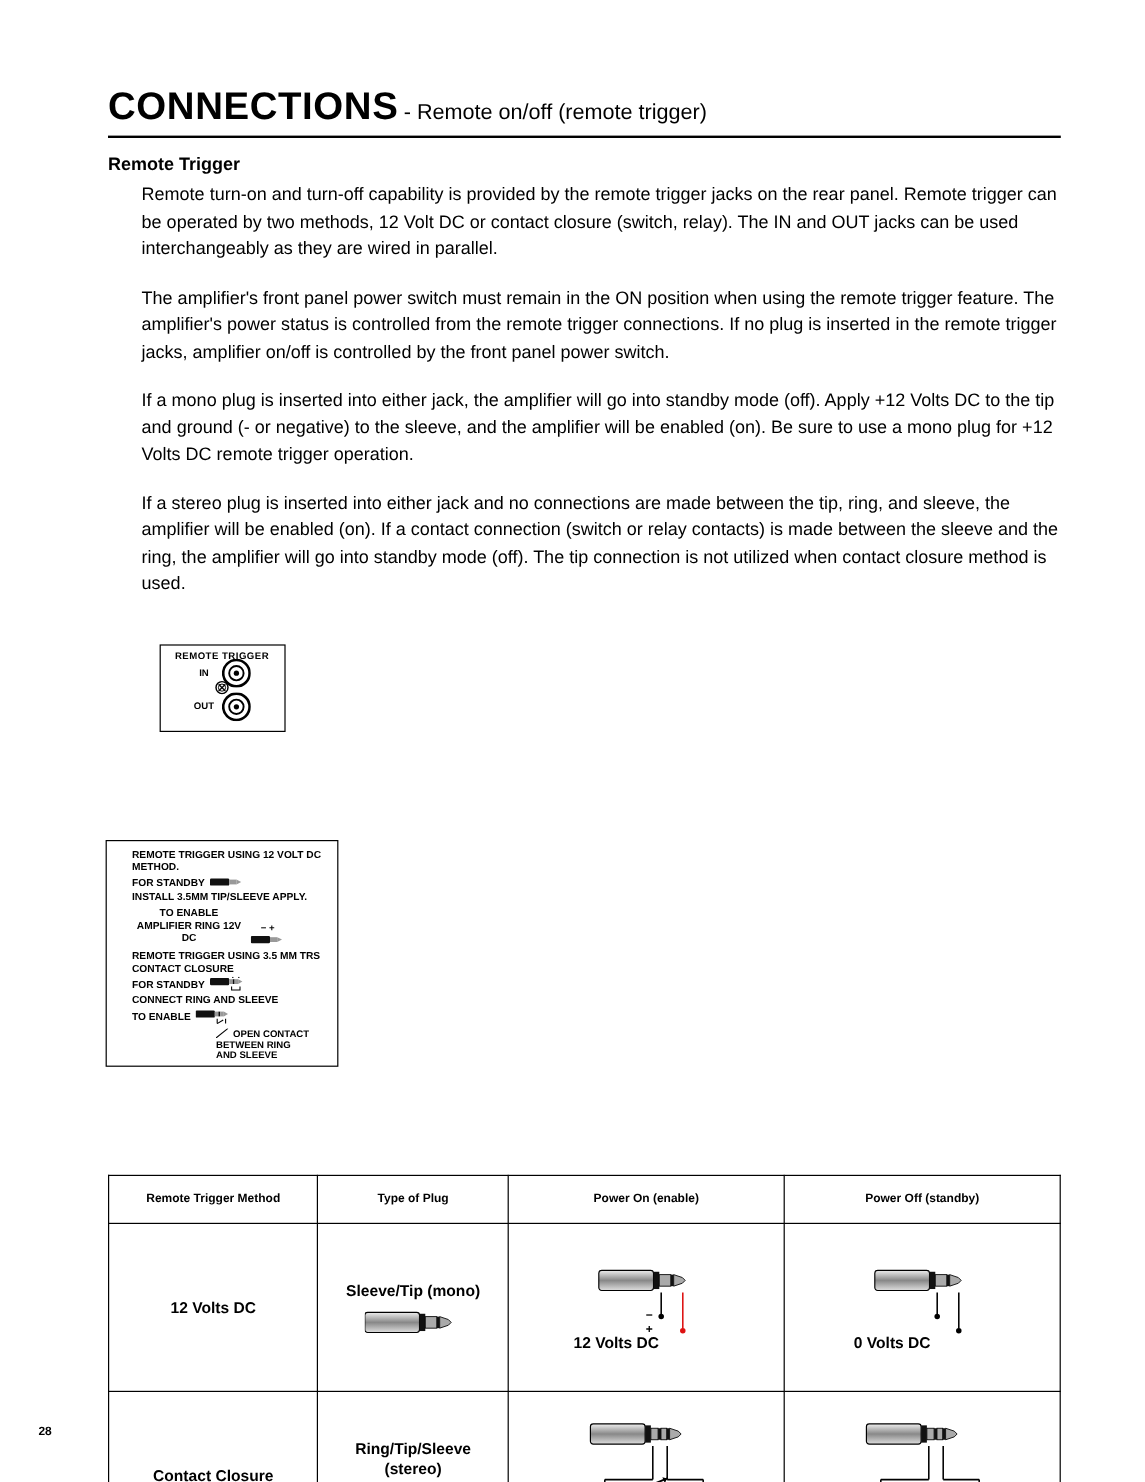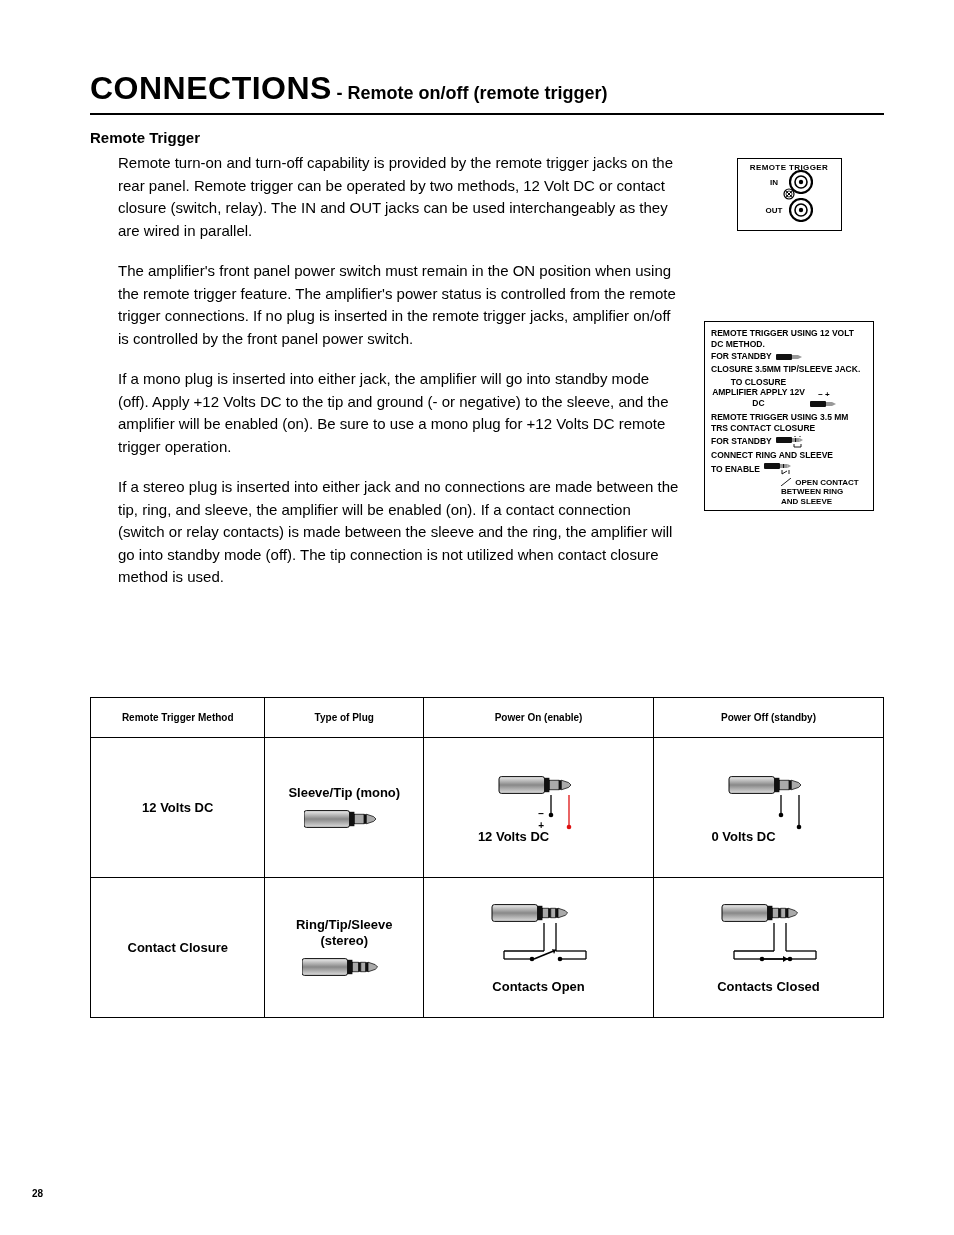--- a/index.html
+++ b/index.html
@@ -19,31 +19,32 @@
   }
   .title-main {
     font-size: 32px;
     font-weight: 900;
     font-stretch: condensed;
     letter-spacing: 0.5px;
     display: inline;
   }
   .title-sub {
     font-size: 18px;
-    font-weight: 700;
+    font-weight: 400;
     display: inline;
   }
   .section-heading {
     font-size: 15px;
     font-weight: 700;
     margin-bottom: 6px;
   }
   .two-col {
     display: flex;
     gap: 14px;
+    flex-direction: column;
   }
   .text-col {
     flex: 1;
     font-size: 15px;
     line-height: 1.5;
     padding-left: 28px;
   }
   .text-col p { margin-bottom: 18px; }
   .bold { font-weight: 400; }
   .fig-col {
@@ -74,23 +75,23 @@
     gap: 6px;
     margin-top: -2px;
   }
   .jack-row .lbl { font-size: 8px; font-weight: 700; width: 18px; }
   .screw {
     display: flex; align-items: center; justify-content: center; margin-top: -6px;
   }
 
   
   .instr {
-    width: 170px;
+    width: 194px;
     border: 1.5px solid #000;
-    padding: 6px 6px 4px 6px;
+    padding: 6px 6px 4px 21px;
     font-size: 8.5px;
     font-weight: 700;
     line-height: 1.25;
   }
   .instr-row {
     display: flex;
     align-items: center;
     gap: 4px;
     margin: 2px 0;
   }
@@ -243,23 +244,23 @@
     </div>
 
     <div class="instr">
       <div>REMOTE TRIGGER USING 12 VOLT DC METHOD.</div>
       <div class="instr-row">
         <span class="txt">FOR STANDBY</span>
         <svg width="28" height="8">
             <use href="#tiny-mono"></use>
           </svg>
       </div>
-      <div>CLOSURE 3.5MM TIP/SLEEVE JACK.</div>
+      <div>INSTALL 3.5MM TIP/SLEEVE APPLY.</div>
       <div class="instr-row" style="align-items:flex-end">
-        <span class="txt" style="max-width:95px">TO CLOSURE AMPLIFIER APPLY 12V DC</span>
+        <span class="txt" style="max-width:95px">TO ENABLE AMPLIFIER RING 12V DC</span>
         <span style="display:flex;flex-direction:column;align-items:center">
           <span class="pm">− +</span>
           <svg width="28" height="8">
               <use href="#tiny-mono"></use>
             </svg>
         </span>
       </div>
       <div style="margin-top:4px">REMOTE TRIGGER USING 3.5 MM TRS CONTACT CLOSURE</div>
       <div class="instr-row">
         <span class="txt">FOR STANDBY</span>

